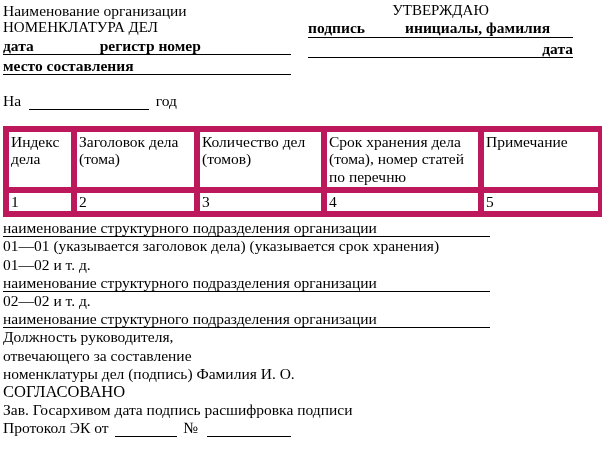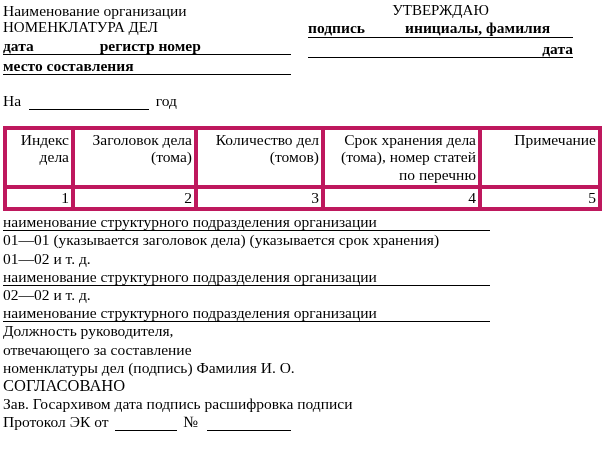--- a/index.html
+++ b/index.html
@@ -32,21 +32,21 @@
     border-bottom:1px solid #000; vertical-align:-4px;
   }
   .blank-year { width:120px; margin-left:4px; margin-right:3px; }
 
   
   table.nom {
     margin-top:16px; border-collapse:collapse; table-layout:fixed;
     width:595px; font-size:15.5px;
   }
   table.nom td {
-    border:4px solid #be185d; text-align:right; vertical-align:top;
+    border:6px solid #be185d; text-align:left; vertical-align:top;
     line-height:17.3px; padding:1px 2px 0 2px; overflow:hidden;
   }
   table.nom tr.head td { height:54px; }
   table.nom tr.nums td { height:18px; padding:0 2px; line-height:18px; }
 
   
   .bodylines { margin-top:2px; }
   .bline {
     height:18.2px; line-height:18.2px; white-space:nowrap;
     box-sizing:border-box;

